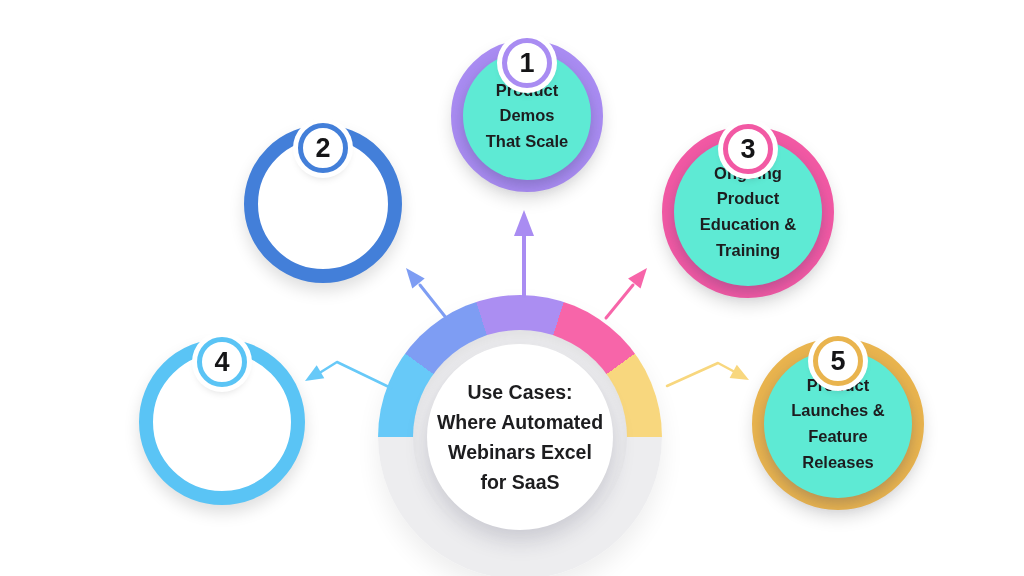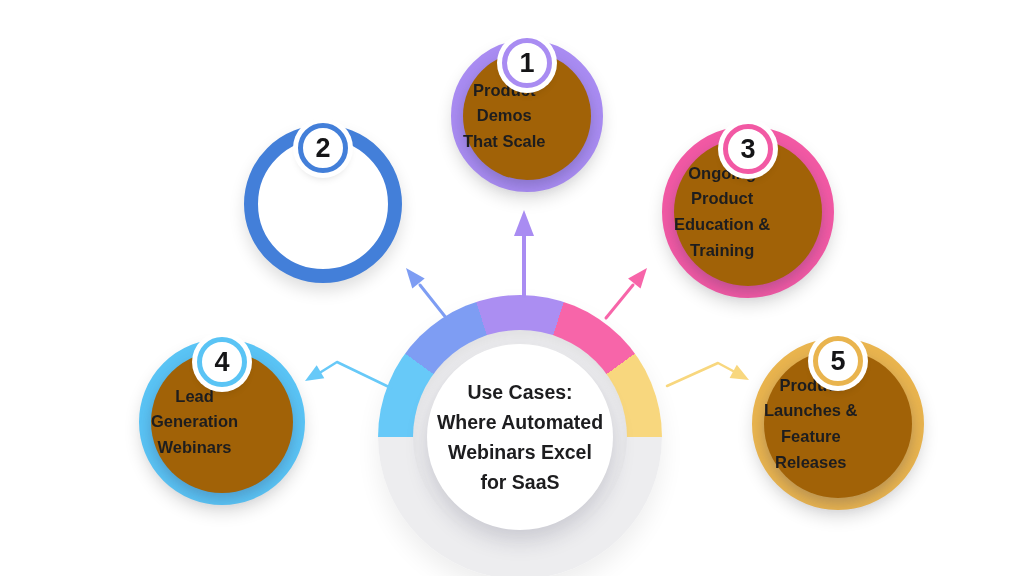--- a/index.html
+++ b/index.html
@@ -10,22 +10,22 @@
   .hub{position:absolute;left:378px;top:295px;width:284px;height:284px;}
   .hub-ring{position:absolute;inset:0;border-radius:50%;box-shadow:0 12px 24px rgba(0,0,0,.07);}
   .hub-interior{position:absolute;inset:35px;border-radius:50%;background:#ededef;box-shadow:inset 0 6px 10px rgba(0,0,0,.05);}
   .hub-center{position:absolute;inset:49px;border-radius:50%;background:#ffffff;
     box-shadow:0 10px 22px rgba(40,40,70,.18);display:flex;align-items:center;justify-content:center;}
   .hub-text{font-size:19.5px;font-weight:700;line-height:1.55;color:#1d1d1f;text-align:center;white-space:pre-line;}
 
   
   .node{position:absolute;border-radius:50%;box-sizing:border-box;background:#ffffff;
     border:14px solid var(--c);box-shadow:0 8px 16px rgba(0,0,0,.13);}
-  .node-inner{position:absolute;inset:-2px;border-radius:50%;background:#a16207;
-    box-shadow:0 6px 14px rgba(55,55,95,.28);display:flex;align-items:center;justify-content:flex-start;}
+  .node-inner{position:absolute;inset:-2px;border-radius:50%;background:#5eead4;
+    box-shadow:0 6px 14px rgba(55,55,95,.28);display:flex;align-items:center;justify-content:center;}
   .node-label{font-size:16.5px;font-weight:700;line-height:1.55;color:#1d1d1f;text-align:center;white-space:pre-line;}
   .badge{position:absolute;top:-16px;left:50%;transform:translateX(-50%);
     width:50px;height:50px;box-sizing:border-box;border-radius:50%;background:#ffffff;
     border:5px solid var(--c);box-shadow:0 0 0 5px #ffffff,0 5px 9px rgba(0,0,0,.15);
     display:flex;align-items:center;justify-content:center;}
   .badge-num{font-size:27px;font-weight:700;color:#151517;}
 
   .n1{left:451px;top:40px;width:152px;height:152px;}
   .n2{left:244px;top:125px;width:158px;height:158px;}
   .n3{left:662px;top:126px;width:172px;height:172px;}
@@ -102,25 +102,20 @@
 Product
 Education &amp;
 Training</div>
     </div>
     <div class="badge">
       <span class="badge-num">3</span>
     </div>
   </div>
 
   <div class="node n4" style="--c: #5ac4f5;">
-    <div class="node-inner">
-      <div class="node-label">Lead
-Generation
-Webinars</div>
-    </div>
     <div class="badge">
       <span class="badge-num">4</span>
     </div>
   </div>
 
   <div class="node n5" style="--c: #e9b44e;">
     <div class="node-inner">
       <div class="node-label">Product
 Launches &amp;
 Feature

